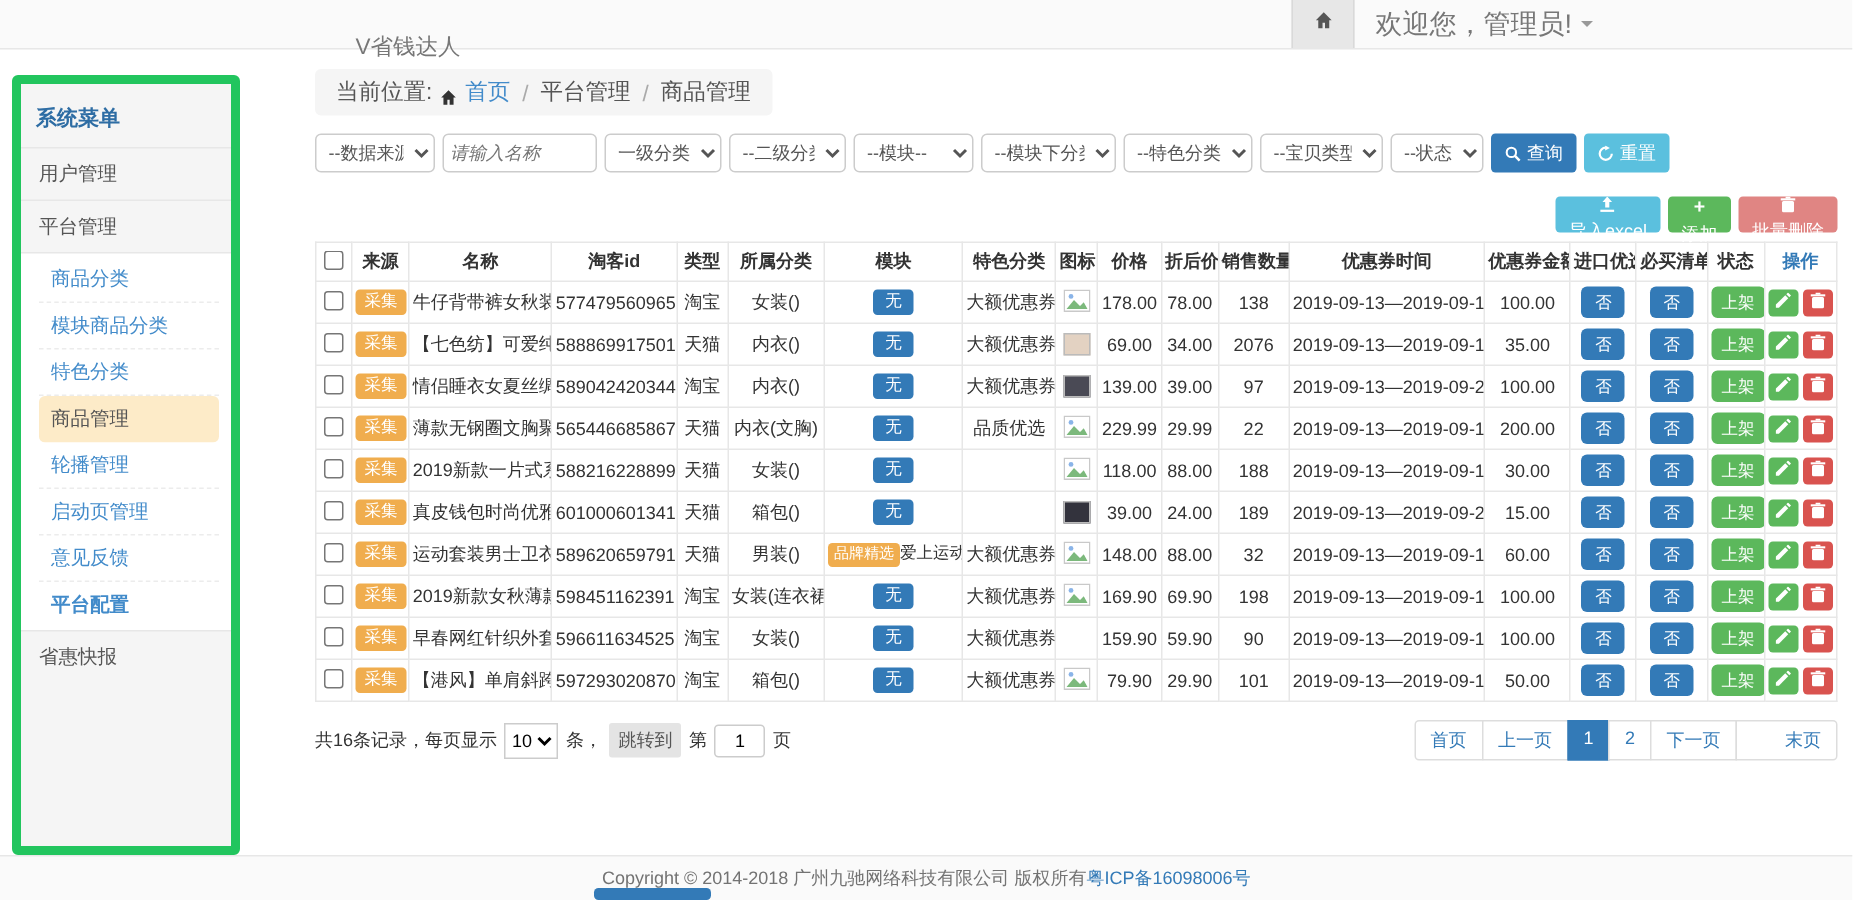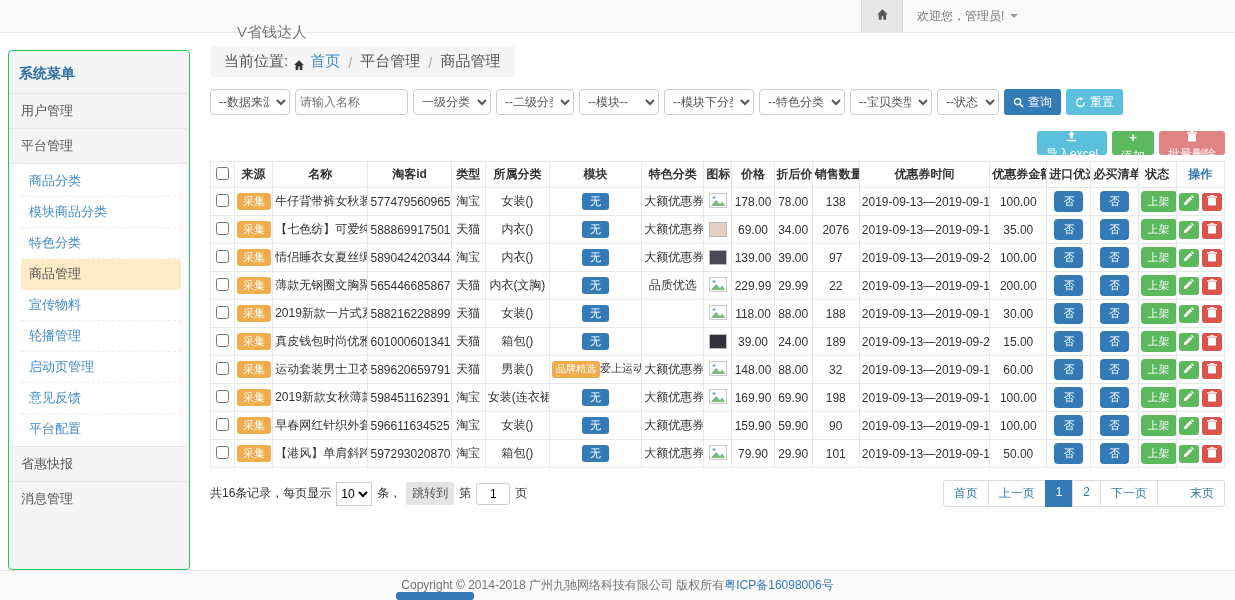--- a/index.html
+++ b/index.html
@@ -8,34 +8,34 @@
          font-family:"Liberation Sans","DejaVu Sans",sans-serif; color:#333; }
 
   
   .topbar { position:absolute; top:0; left:0; right:0; height:33px;
             background:#fafafa; border-bottom:1px solid #e7e7e7; z-index:4; }
   .brand { position:absolute; left:237px; top:16px; line-height:32px; font-size:15px; color:#777; }
   .top-right { position:absolute; left:861px; top:0; height:32px; display:flex; align-items:stretch; }
   .home-btn { width:42px; display:flex; align-items:center; justify-content:center;
               background:#e7e7e7; border-left:1px solid #d9d9d9; border-right:1px solid #d9d9d9;
               color:#555; cursor:pointer; }
-  .welcome { display:flex; align-items:center; gap:6px; padding:0 14px; font-size:12px; color:#777; cursor:pointer; }
+  .welcome { display:flex; align-items:center; gap:6px; padding:0 14px; font-size:18px; color:#777; cursor:pointer; }
   .caret { width:0; height:0; border-left:4px solid transparent; border-right:4px solid transparent;
            border-top:4px solid #999; display:inline-block; }
 
   
-  .sidebar { position:absolute; left:8px; top:50px; width:182px; height:520px; overflow:hidden;
-             background:#f5f5f5; border:1px solid #22c55e; border-radius:4px; z-index:1; }
+  .sidebar { position:absolute; left:8px; top:50px; width:152px; height:520px; overflow:hidden;
+             background:#f5f5f5; border:6px solid #22c55e; border-radius:4px; z-index:1; }
   .sidebar-title { padding:14px 10px 10px; font-size:14px; font-weight:bold; color:#2e6da4; }
   .group-item { padding:8px 12px; font-size:13px; color:#555; border-top:1px solid #e7e7e7;
                 background:#f5f5f5; cursor:pointer; }
   .submenu { background:#fff; padding:2px 8px 2px 12px; border-top:1px solid #e7e7e7; }
   .submenu-item { display:block; padding:6px 8px; font-size:13px; color:#428bca;
                   border-bottom:1px dashed #ececec; text-decoration:none; cursor:pointer; }
-  .submenu-item:last-child { border-bottom:none; }
+  .submenu-item:last-child { border-bottom:none;font-weight:bold; }
   .submenu-item.active { background:#fdebc8; border-radius:4px; color:#555; border-bottom-color:transparent; }
 
   
   .main { position:absolute; left:210px; top:46px; width:1015px; z-index:2; }
   .breadcrumb { display:inline-flex; align-items:flex-end; gap:5px; background:#f5f5f5;
                 border-radius:4px; padding:6px 14px; font-size:15px; color:#555; }
   .bc-home { color:#333; display:inline-flex; }
   .bc-link { color:#428bca; text-decoration:none; cursor:pointer; }
   .bc-sep { color:#aaa; margin:0 3px; }
 
@@ -118,49 +118,47 @@
 <aside class="sidebar">
   <div class="sidebar-title">系统菜单</div>
   <div class="menu">
       <div class="group-item">用户管理</div>
       <div class="group-item">平台管理</div>
       <div class="submenu">
         <a class="submenu-item">商品分类</a>
         <a class="submenu-item">模块商品分类</a>
         <a class="submenu-item">特色分类</a>
         <a class="submenu-item active">商品管理</a>
-        <a class="submenu-item">宣传物料</a>
         <a class="submenu-item">轮播管理</a>
         <a class="submenu-item">启动页管理</a>
         <a class="submenu-item">意见反馈</a>
         <a class="submenu-item">平台配置</a>
       </div>
       <div class="group-item">省惠快报</div>
-      <div class="group-item">消息管理</div>
     </div>
 </aside>
 
 <main class="main">
   <div class="breadcrumb">
     <span>当前位置:</span>
     <span class="bc-home">
       <svg width="12" height="12" viewBox="0 0 16 16">
           <path fill="currentColor" d="M8 1.5 14.5 8h-2v6.5H9V10H7v4.5H3.5V8h-2z"></path>
         </svg>
     </span>
     <a class="bc-link">首页</a>
     <span class="bc-sep">/</span>
     <span>平台管理</span>
     <span class="bc-sep">/</span>
     <span>商品管理</span>
   </div>
 
   <div class="filters">
     <select style="width: 80px;"><option>--数据来源--</option></select>
-      <input placeholder="请输入名称" style="width: 113px;">
+      <input placeholder="请输入名称" style="width: 103px; font-style: italic;">
       <select style="width: 78px;"><option>一级分类</option></select>
       <select style="width: 78px;"><option>--二级分类--</option></select>
       <select style="width: 80px;"><option>--模块--</option></select>
       <select style="width: 90px;"><option>--模块下分类--</option></select>
       <select style="width: 86px;"><option>--特色分类--</option></select>
       <select style="width: 82px;"><option>--宝贝类型--</option></select>
       <select style="width: 62px;"><option>--状态--</option></select>
       <button class="btn btn-primary">
       <span class="ic">
         <svg width="11" height="11" viewBox="0 0 12 12">

